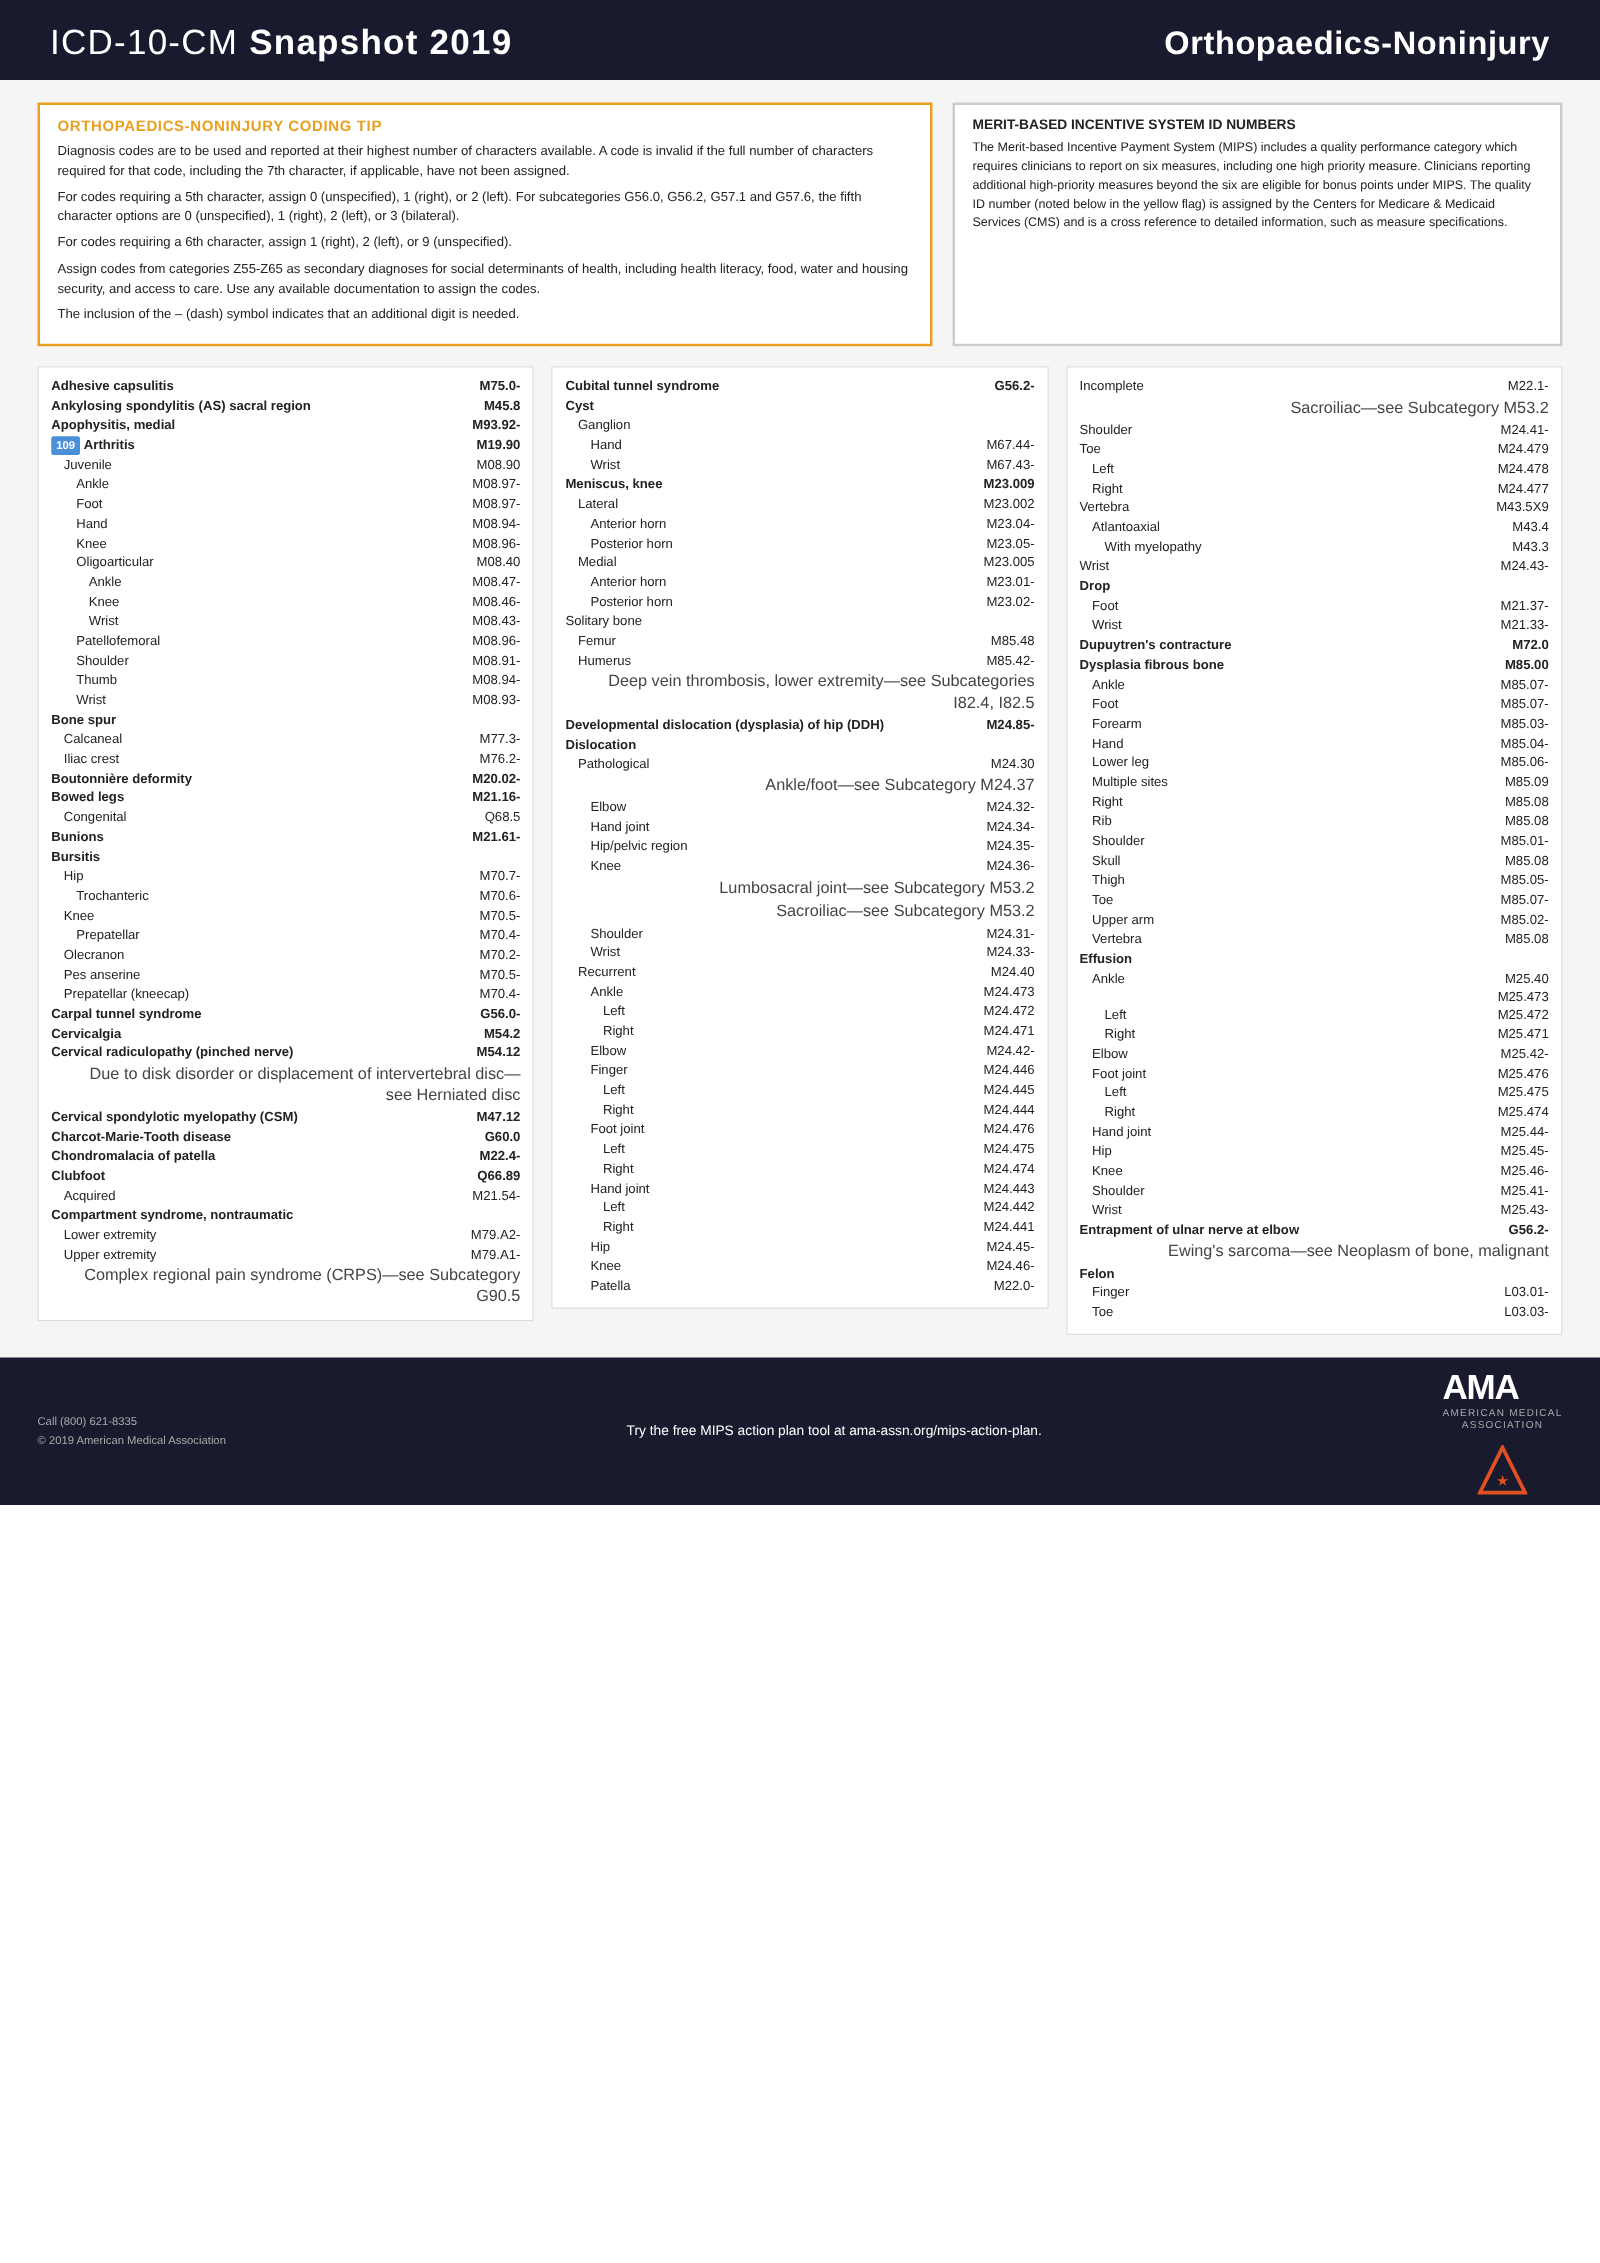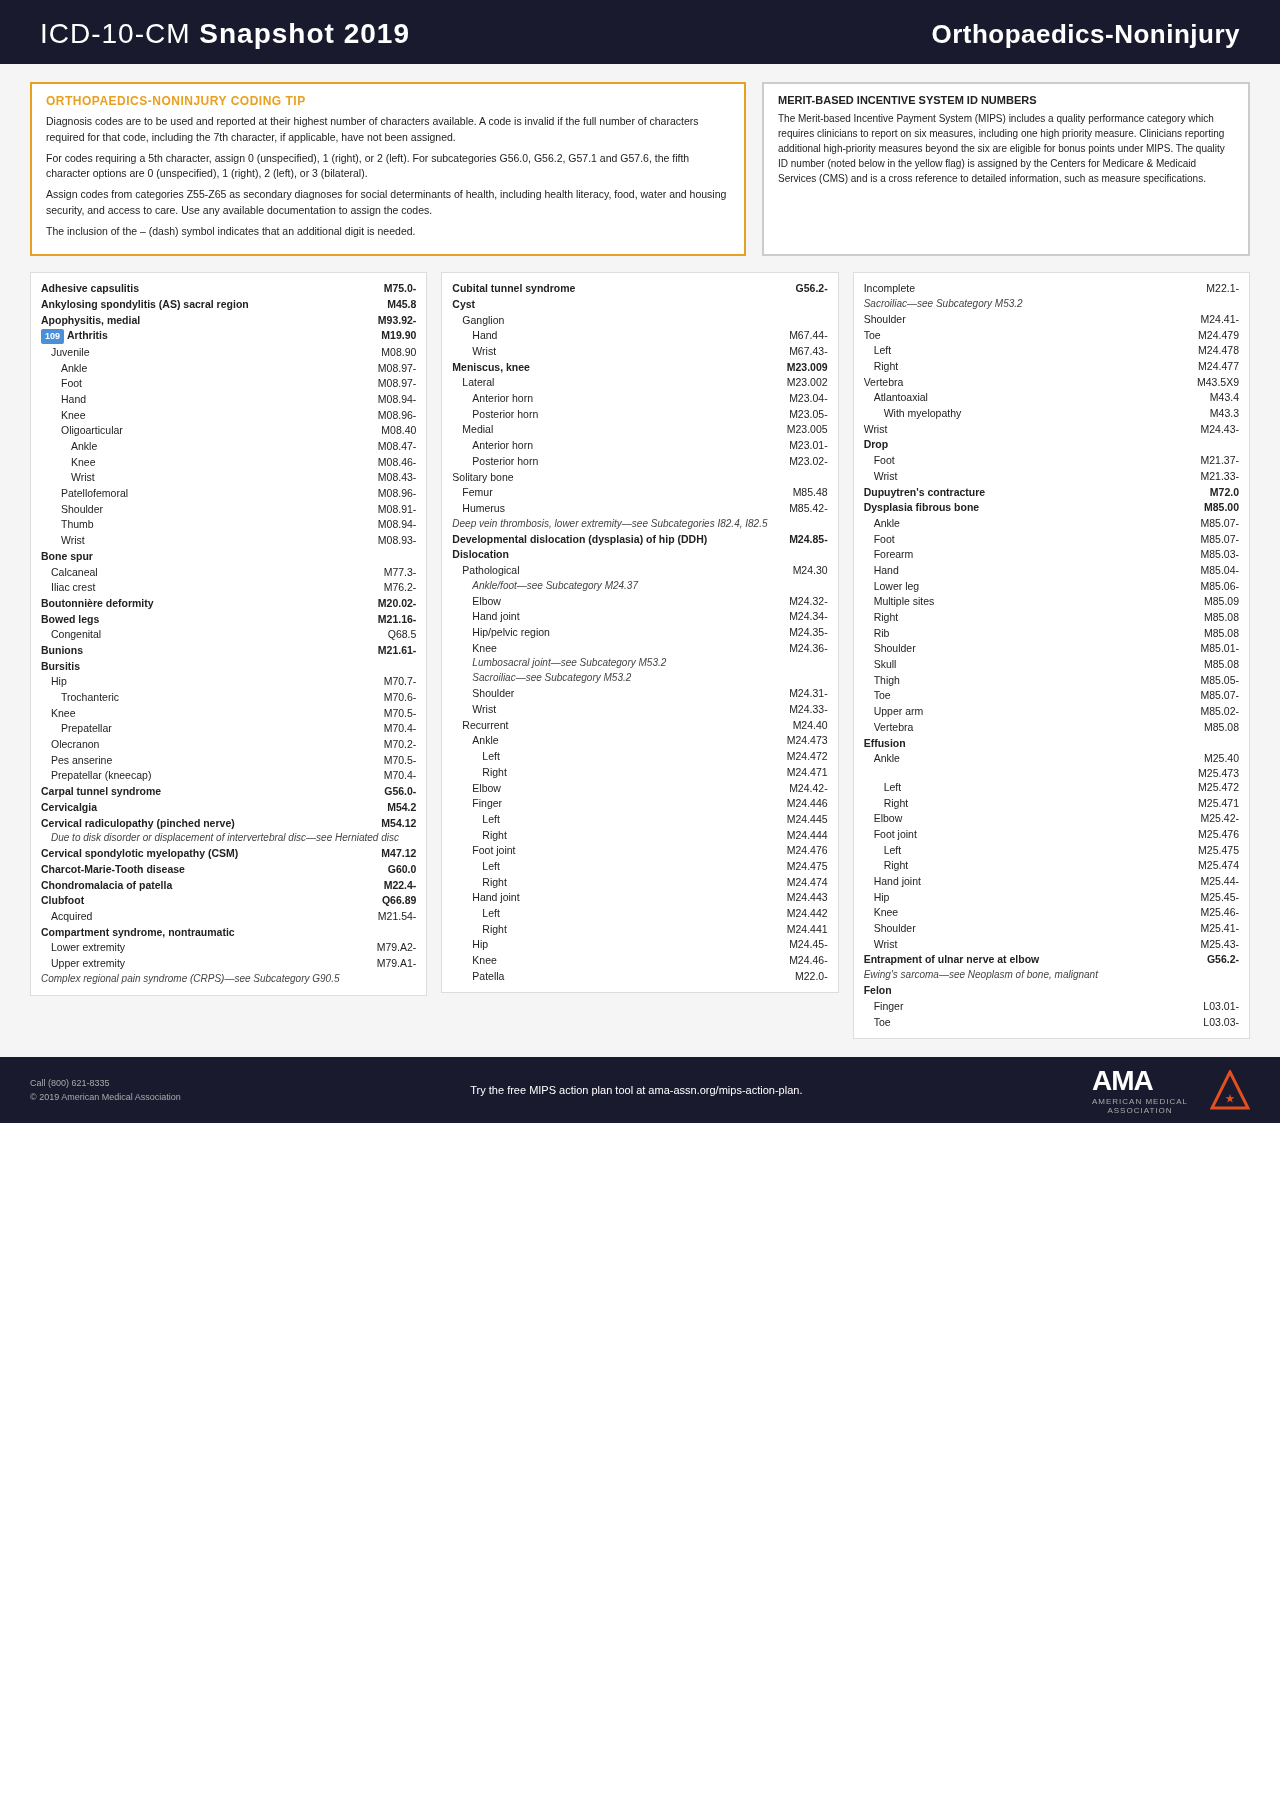--- a/index.html
+++ b/index.html
@@ -140,25 +140,25 @@
       display: inline-block;
       background: #4a90d9;
       color: #fff;
       font-size: 9px;
       font-weight: 700;
       padding: 1px 4px;
       border-radius: 2px;
       margin-right: 3px;
     }
     .note-line {
-      font-size: 10px;
-      font-style: italic;
+      font-size: 13px;
       color: #444;
       margin-bottom: 2px;
       line-height: 1.3;
+      text-align: right;
     }
 
     
     .footer {
       background: #1a1a2e;
       padding: 8px 30px;
       display: flex;
       align-items: center;
       justify-content: flex-end;
     }
@@ -173,21 +173,22 @@
       text-align: center;
       flex: 1;
     }
     .footer-right {
       display: flex;
       align-items: center;
     }
     .ama-logo {
       display: flex;
       align-items: center;
-      gap: 22px;
+      gap: 12px;
+      flex-direction: column;
     }
     .ama-text {
       font-size: 28px;
       font-weight: 900;
       color: #fff;
       letter-spacing: -1px;
     }
     .ama-logo-mark {
       width: 40px;
       height: 40px;
@@ -213,20 +214,21 @@
   </div>
 </div>
 
 <div class="main">
 
   <div class="tip-row">
     <div class="coding-tip-box">
       <div class="tip-title">ORTHOPAEDICS-NONINJURY CODING TIP</div>
       <p>Diagnosis codes are to be used and reported at their highest number of characters available. A code is invalid if the full number of characters required for that code, including the 7th character, if applicable, have not been assigned.</p>
       <p>For codes requiring a 5th character, assign 0 (unspecified), 1 (right), or 2 (left). For subcategories G56.0, G56.2, G57.1 and G57.6, the fifth character options are 0 (unspecified), 1 (right), 2 (left), or 3 (bilateral).</p>
+      <p>For codes requiring a 6th character, assign 1 (right), 2 (left), or 9 (unspecified).</p>
       <p>Assign codes from categories Z55-Z65 as secondary diagnoses for social determinants of health, including health literacy, food, water and housing security, and access to care. Use any available documentation to assign the codes.</p>
       <p>The inclusion of the – (dash) symbol indicates that an additional digit is needed.</p>
     </div>
     <div class="merit-box">
       <div class="merit-title">MERIT-BASED INCENTIVE SYSTEM ID NUMBERS</div>
       <p>The Merit-based Incentive Payment System (MIPS) includes a quality performance category which requires clinicians to report on six measures, including one high priority measure. Clinicians reporting additional high-priority measures beyond the six are eligible for bonus points under MIPS. The quality ID number (noted below in the yellow flag) is assigned by the Centers for Medicare &amp; Medicaid Services (CMS) and is a cross reference to detailed information, such as measure specifications.</p>
     </div>
   </div>
 
   <div class="columns-row">

